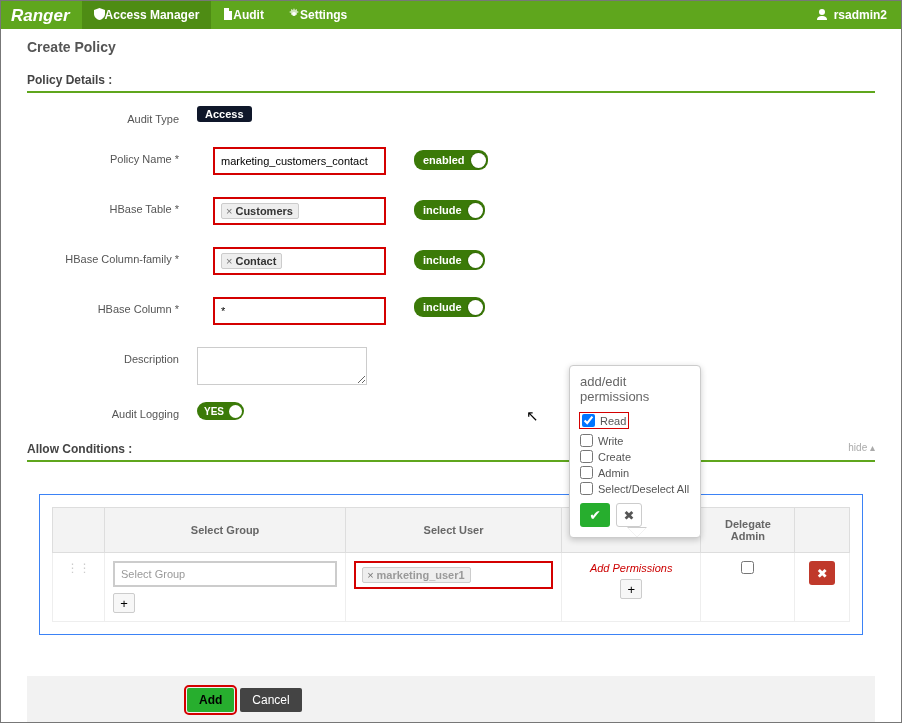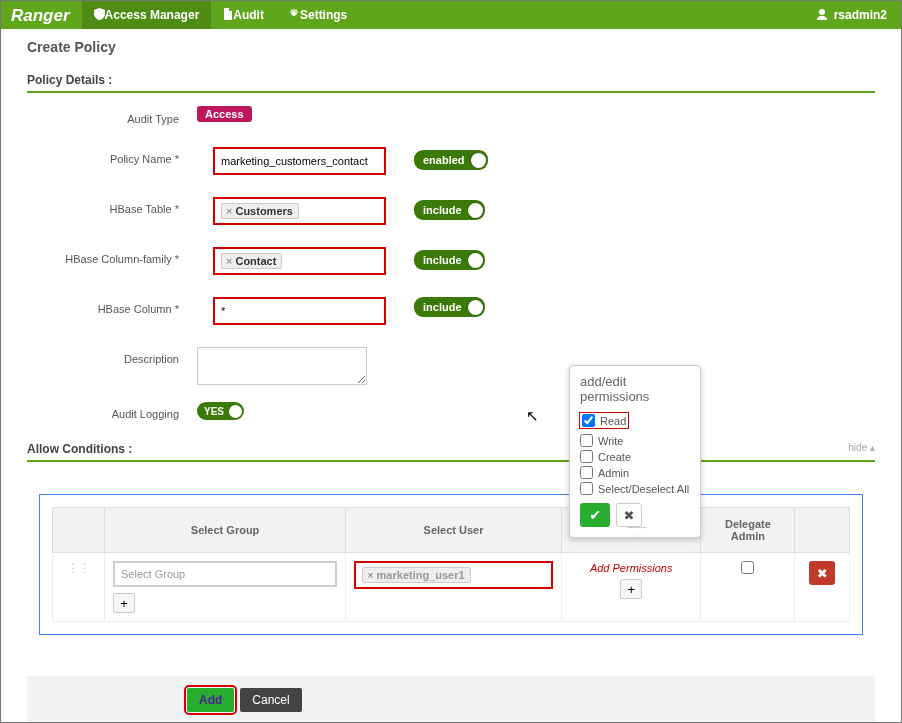--- a/index.html
+++ b/index.html
@@ -19,35 +19,35 @@
   .form-row { display:flex; align-items:flex-start; margin-bottom: 22px; }
   .form-label { width: 170px; text-align:right; padding-right:18px; padding-top:6px; color:#555; font-size:11px; }
   .form-ctrl { width: 173px; }
   .red-box { border:2px solid #d40000; padding:4px 6px; min-height:28px; display:flex; flex-wrap:wrap; gap:4px; align-items:center; background:#fff;margin-left:16px; }
   .text-input { border:none; outline:none; font-size:11px; width:100%; background:transparent; }
   .tag { background:#eee; border:1px solid #ccc; border-radius:2px; padding:1px 5px 1px 4px; font-size:11px; font-weight:bold; display:inline-flex; align-items:center; gap:3px; }
   .tag .x { font-weight:normal; color:#777; }
   .toggle-col { margin-left: 28px; padding-top:3px; }
   .toggle { display:inline-flex; align-items:center; background:#3b7a08; color:#fff; border-radius:9px; height:20px; padding:0 2px 0 9px; font-size:11px; font-weight:bold; gap:6px; }
   .toggle .knob { width:15px; height:15px; border-radius:50%; background:#fff; box-shadow:0 0 2px rgba(0,0,0,.4); }
-  .badge-access { background:#be185d; color:#fff; border-radius:3px; padding:2px 8px; font-size:11px; font-weight:bold; }
+  .badge-access { background:#0f172a; color:#fff; border-radius:3px; padding:2px 8px; font-size:11px; font-weight:bold; }
   .yes-toggle { background:#3b7a08; color:#fff; border-radius:11px; height:18px; display:inline-flex; align-items:center; padding:0 2px 0 7px; font-size:10px; font-weight:bold; gap:5px;}
   .yes-toggle .knob{width:13px;height:13px;border-radius:50%;background:#fff;}
   .textarea { width:170px; height:38px; border:1px solid #ccc; resize:both; }
   .hide-link { float:right; color:#aaa; font-size:10px; }
   .cond-table-wrap { border:1px solid #3b82f6; background:#fff; padding: 12px; }
   .cond-table { width:100%; border-collapse:collapse; }
   .cond-table th { background:#f3f3f3; border:1px solid #ddd; padding:10px 8px; font-size:11px; color:#666; font-weight:bold; text-align:center; }
   .cond-table td { border:1px solid #eee; padding:8px; vertical-align:top; }
   .sel-box { border:2px solid #d40000; padding:4px 6px; min-height:26px; font-size:11px; color:#999; display:flex; gap:4px; align-items:center; background:#fff;}
   .mini-btn { border:1px solid #ccc; background:#f7f7f7; width:22px; height:20px; font-size:13px; line-height:1; display:inline-flex; align-items:center; justify-content:center; border-radius:2px; cursor:pointer;}
   .add-perm-link { color:#c00; font-style:italic; font-size:11px; text-decoration:none;}
   .del-btn { background:#c0392b; color:#fff; border:none; width:26px; height:24px; border-radius:3px; font-size:13px; cursor:pointer;}
   .footer-btns { margin-top: 46px; display:flex; gap:6px; margin-left:160px;}
-  .btn-add { background:#27ae2e; color:#4c1d95; border:none; padding:5px 12px; font-size:12px; font-weight:bold; border-radius:2px; outline:2px solid #d40000; outline-offset:1px;}
+  .btn-add { background:#27ae2e; color:#000000; border:none; padding:5px 12px; font-size:12px; font-weight:bold; border-radius:2px; outline:2px solid #d40000; outline-offset:1px;}
   .btn-cancel { background:#444; color:#fff; border:none; padding:5px 12px; font-size:12px; border-radius:2px;}
   .bottom-strip { position:absolute; bottom:0; left:26px; right:26px; height:46px; background:#f2f2f2;}
   
   .popover { position:absolute; left:568px; top:364px; width:132px; background:#fff; border:1px solid #ccc; border-radius:4px; box-shadow:0 2px 6px rgba(0,0,0,.2); padding:8px 10px 10px; z-index:10;}
   .popover-title{ font-size:13px; color:#666; margin-bottom:6px;}
   .perm-row{ display:flex; align-items:center; gap:5px; font-size:11px; color:#555; margin:3px 0;}
   .perm-row.hl{ outline:1.5px solid #d40000; padding:1px 2px; display:inline-flex;}
   .pop-btns{ margin-top:8px; display:flex; gap:6px;}
   .ok-btn{ background:#27ae2e; border:none; color:#fff; width:30px; height:24px; border-radius:3px; font-size:14px;}
   .x-btn{ background:#fff; border:1px solid #ccc; width:26px; height:24px; border-radius:3px; font-size:13px; color:#555;}

